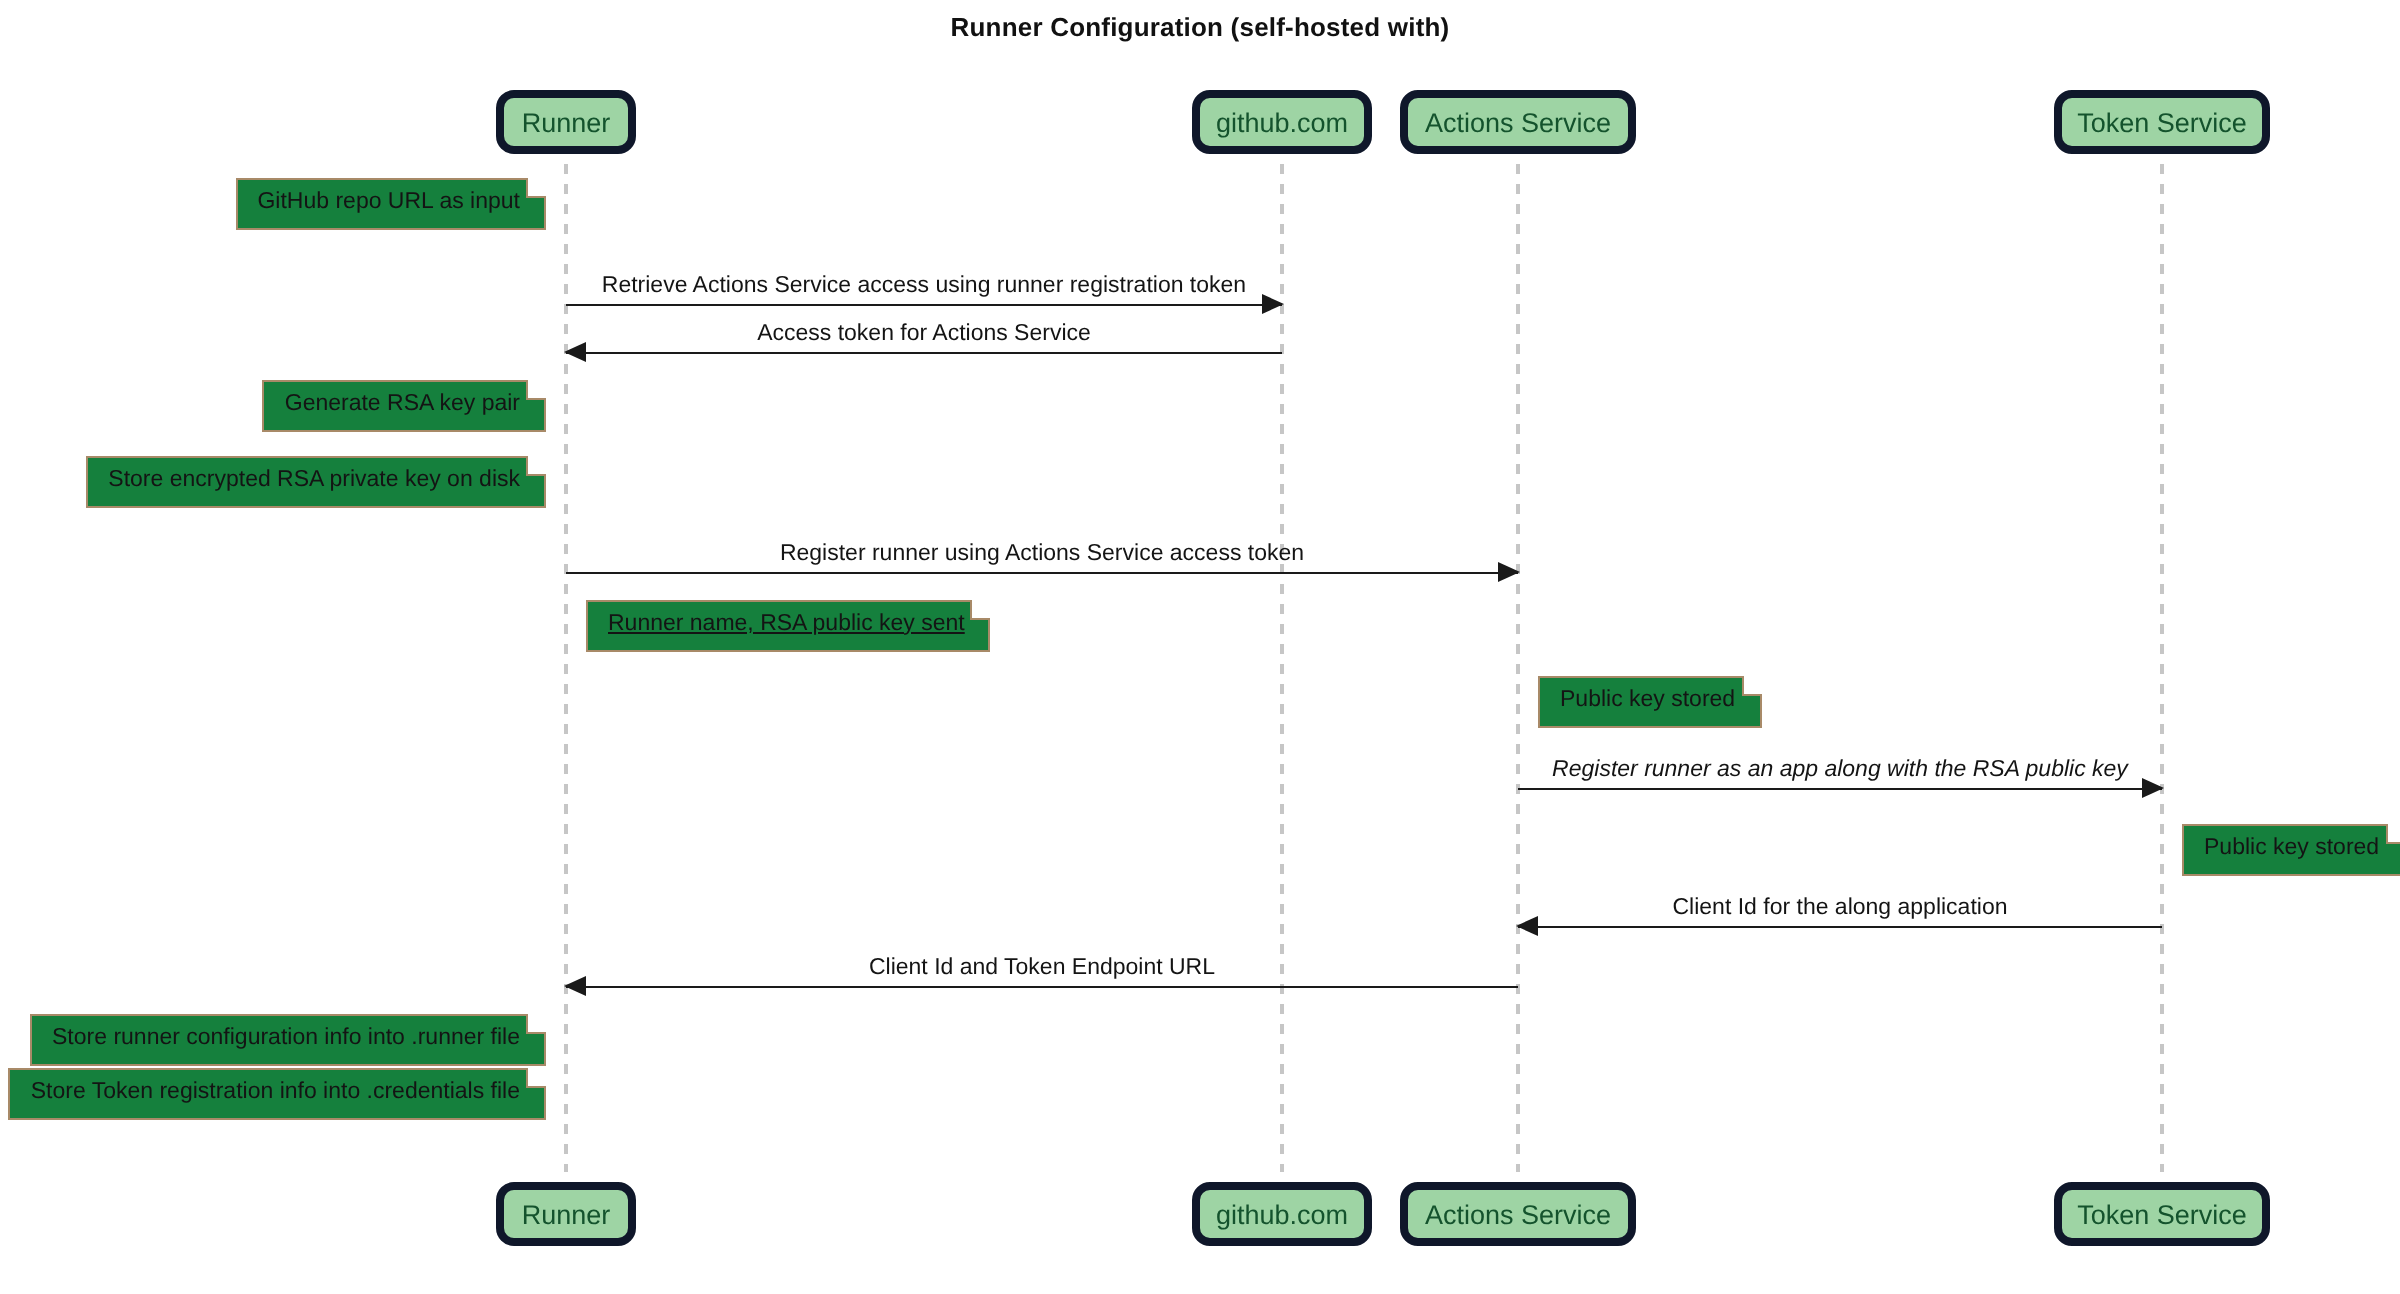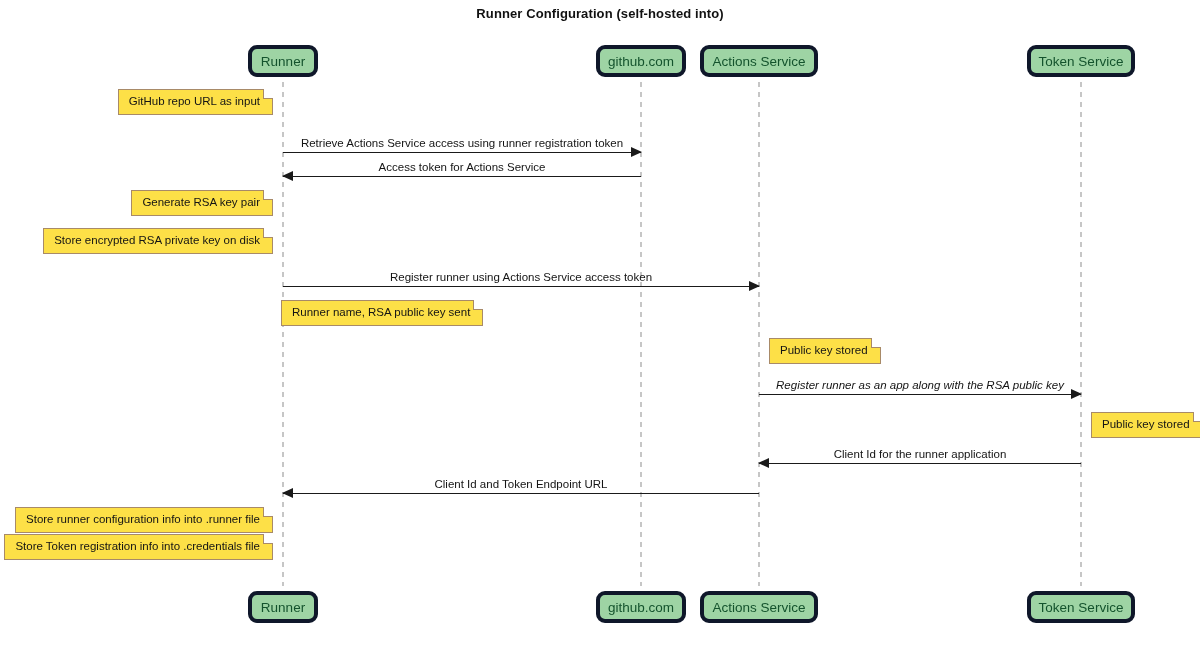--- a/index.html
+++ b/index.html
@@ -46,21 +46,21 @@
     color: #14532d;
     font-size: 13.5px;
     display: flex;
     align-items: center;
     justify-content: center;
     box-sizing: border-box;
     white-space: nowrap;
   }
   .note {
     position: absolute;
-    background: #fde047;
+    background: #15803d;
     border: 1px solid #a88a68;
     color: #141414;
     font-size: 11.5px;
     line-height: 1;
     padding: 7px 12px 8px 10px;
     box-sizing: border-box;
     white-space: nowrap;
     height: 26px;
     display: flex;
     align-items: center;
@@ -105,21 +105,21 @@
   }
   .msg.left .head {
     left: -1px;
     border-right: 11px solid #1a1a1a;
   }
 </style>
 </head>
 <body>
 
 <div id="diagram">
-  <div id="title">Runner Configuration (self-hosted into)</div>
+  <div id="title">Runner Configuration (self-hosted with)</div>
   <div id="lifelines">
       <div class="lifeline" style="left: 282px;"></div>
       <div class="lifeline" style="left: 640px;"></div>
       <div class="lifeline" style="left: 758px;"></div>
       <div class="lifeline" style="left: 1080px;"></div>
     </div>
   <div id="participants-top">
       <div class="participant" style="left: 248px; top: 45px; width: 70px;">
         <span>Runner</span>
       </div>
@@ -164,39 +164,39 @@
         <div class="label">Register runner using Actions Service access token</div>
       </div>
       <div class="msg right" style="left: 759px; width: 322px; top: 394px; font-style: italic;">
         <div class="line"></div>
         <div class="head"></div>
         <div class="label">Register runner as an app along with the RSA public key</div>
       </div>
       <div class="msg left" style="left: 759px; width: 322px; top: 463px;">
         <div class="line"></div>
         <div class="head"></div>
-        <div class="label">Client Id for the runner application</div>
+        <div class="label">Client Id for the along application</div>
       </div>
       <div class="msg left" style="left: 283px; width: 476px; top: 493px;">
         <div class="line"></div>
         <div class="head"></div>
         <div class="label">Client Id and Token Endpoint URL</div>
       </div>
     </div>
   <div id="notes">
       <div class="note" style="top: 89px; left: auto; right: 927px;">
         <span>GitHub repo URL as input</span>
       </div>
       <div class="note" style="top: 190px; left: auto; right: 927px;">
         <span>Generate RSA key pair</span>
       </div>
       <div class="note" style="top: 228px; left: auto; right: 927px; align-items: center;">
         <span>Store encrypted RSA private key on disk</span>
       </div>
-      <div class="note" style="top: 300px; left: 281px;">
+      <div class="note" style="top: 300px; left: 293px; text-decoration: underline;">
         <span>Runner name, RSA public key sent</span>
       </div>
       <div class="note" style="top: 338px; left: 769px;">
         <span>Public key stored</span>
       </div>
       <div class="note" style="top: 412px; left: 1091px;">
         <span>Public key stored</span>
       </div>
       <div class="note" style="top: 507px; left: auto; right: 927px;">
         <span>Store runner configuration info into .runner file</span>

